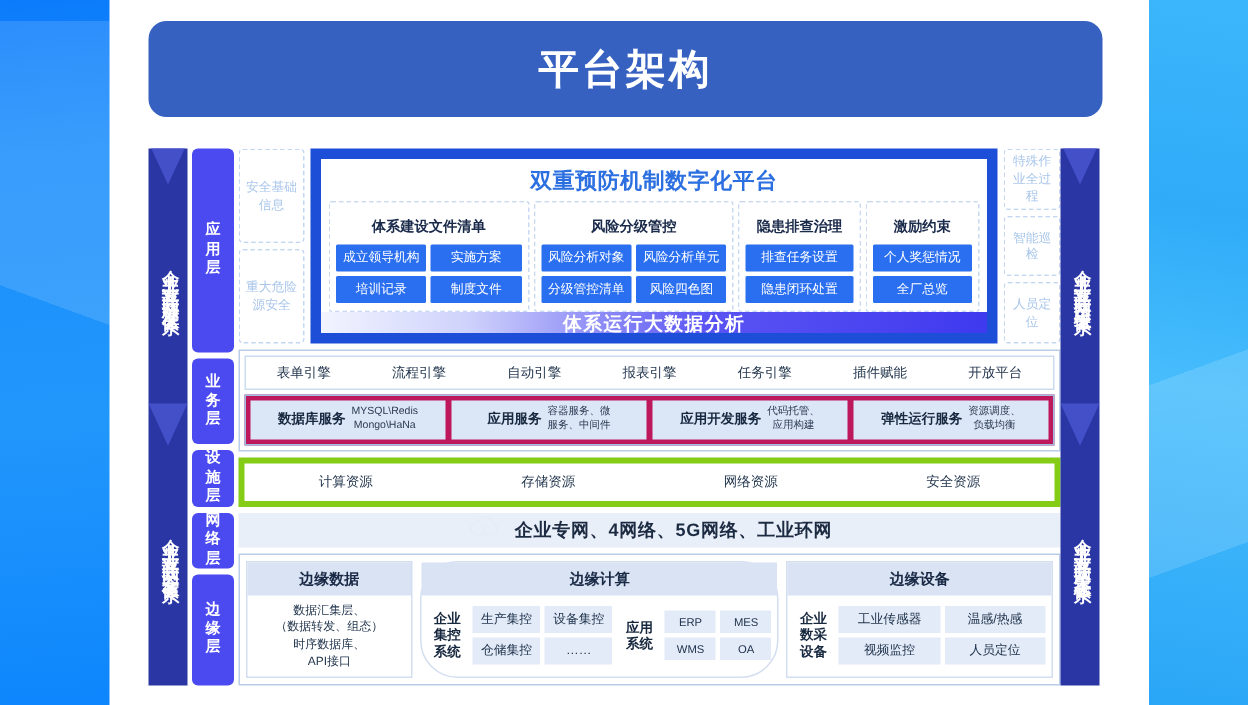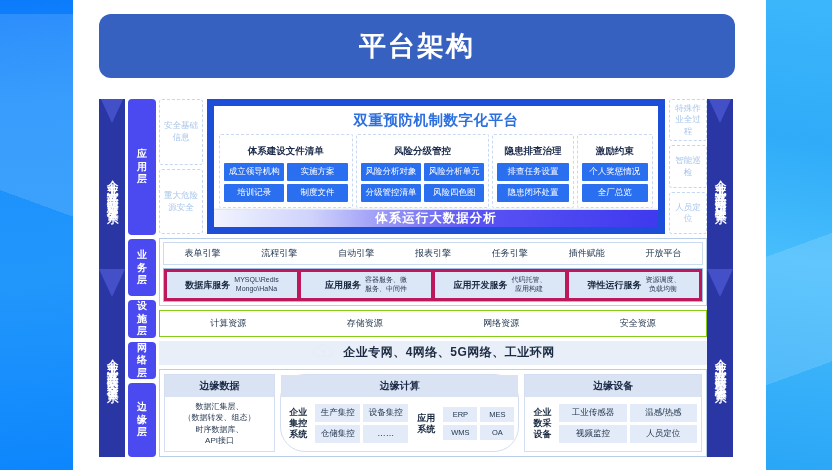--- a/index.html
+++ b/index.html
@@ -92,21 +92,21 @@
   .engines .e { flex:1; text-align:center; font-size:9px; color:#24374f; padding:4px 0; }
   .services { display:flex; gap:4px; border:1px solid #9fbfe2; background:#be185d; padding:3px; align-items:stretch; }
   .svc { flex:1; display:flex; align-items:center; justify-content:center; gap:4px;
     background:#dbe6f7; padding:4px 3px; min-width:0; }
   .svc.plain { background:#fff; }
   .svc .nm { font-size:9px; font-weight:bold; color:#17283f; white-space:nowrap; }
   .svc .sub { font-size:7px; color:#2b3a52; line-height:1.25; text-align:center; white-space:nowrap; }
   .svc .wide { font-size:10.5px; color:#17283f; letter-spacing:1px; white-space:nowrap; }
 
   
-  .fac-box { border:1px solid #84cc16; background:#fff; display:flex;font-family:Liberation Serif, serif; }
+  .fac-box { border:4px solid #84cc16; background:#fff; display:flex;font-family:Liberation Serif, serif; }
   .fac-box .f { flex:1; text-align:center; font-size:9px; color:#24374f; padding:6px 0; }
 
   
   .net-box { background:#e8eff9; display:flex; align-items:center; justify-content:center; gap:8px; }
   .net-box .lbl { font-size:12px; font-weight:bold; color:#1d2b42; letter-spacing:.5px; }
 
   
   .edge-box { border:1px solid #b9cde8; background:#fff; padding:4px; display:flex; gap:5px; }
   .ecard { border:1px solid #d3def0; background:#fff; display:flex; flex-direction:column; }
   .ecard.c1 { flex:1.15; } .ecard.c2 { flex:2.5;border-radius:25px; } .ecard.c3 { flex:1.85; }

